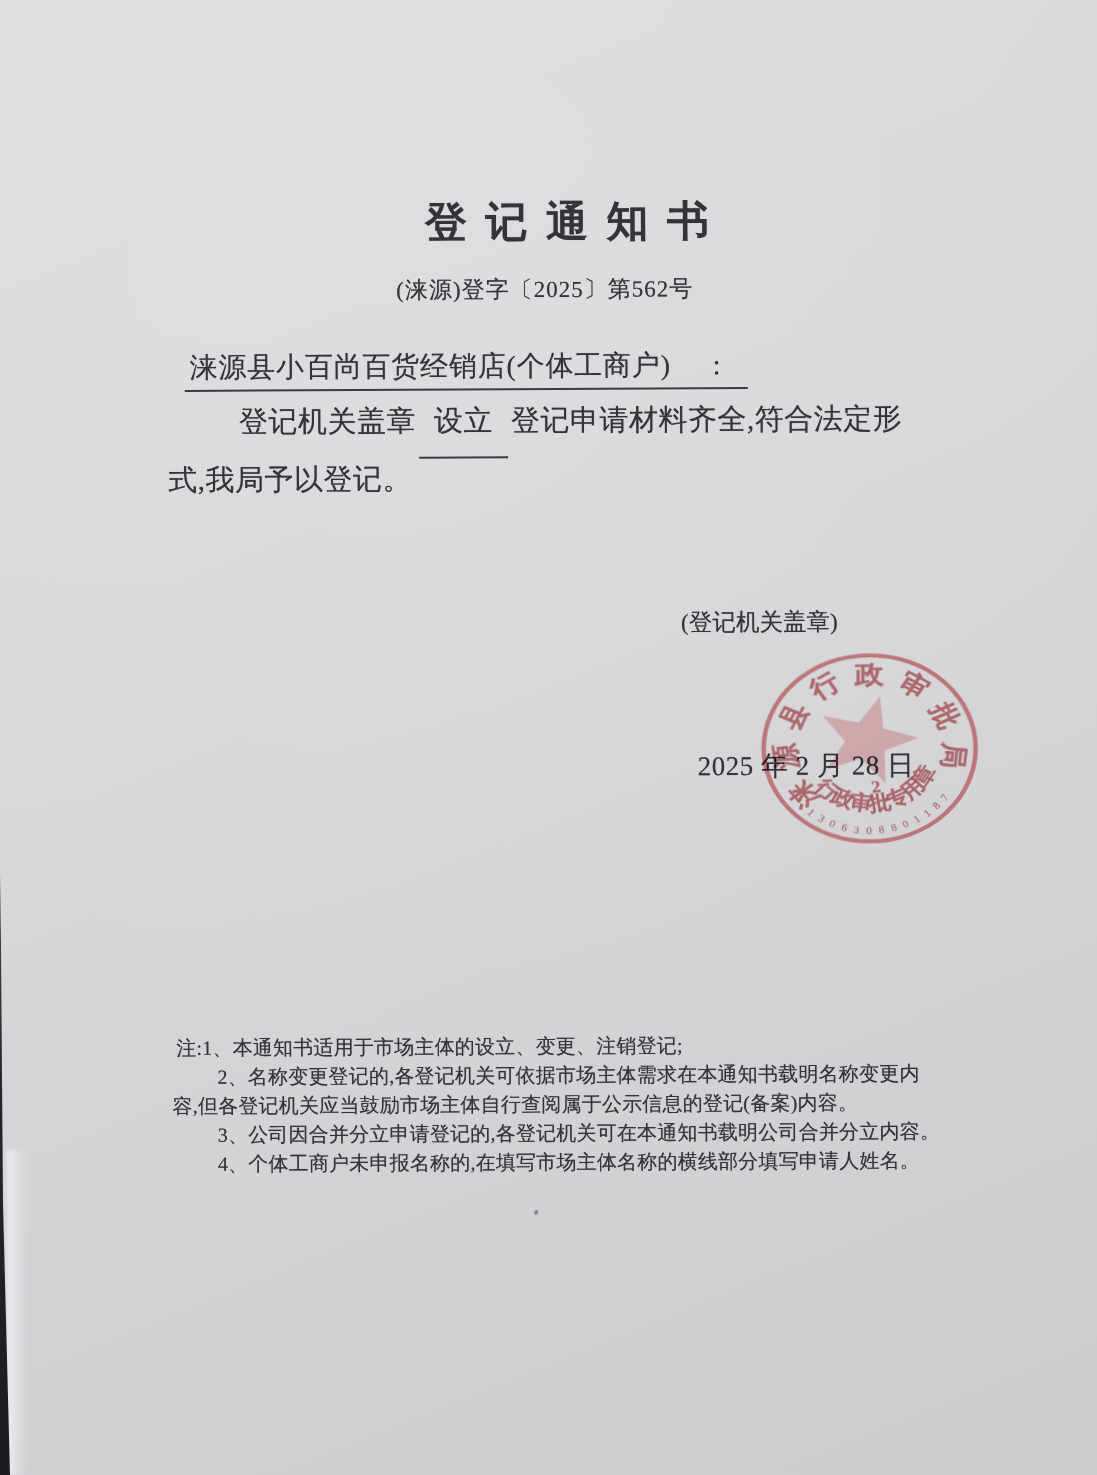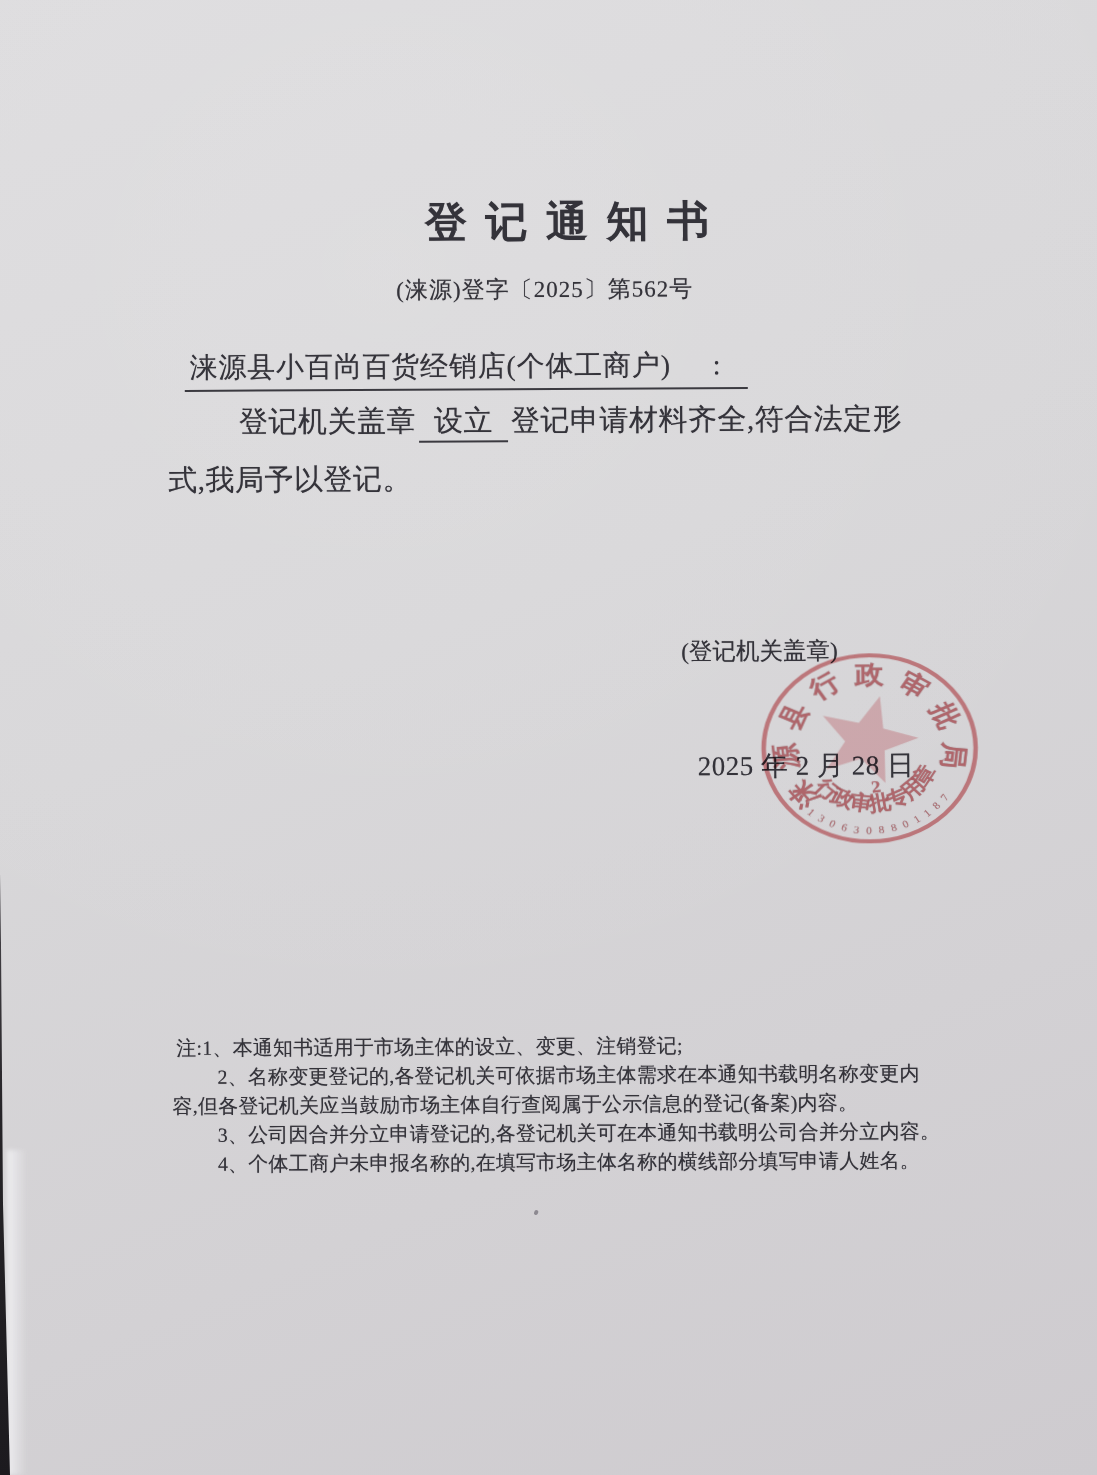--- a/index.html
+++ b/index.html
@@ -34,23 +34,23 @@
     left:186px;top:349px;font-size:28px;letter-spacing:0.8px;line-height:1.2;
     border-bottom:2px solid #3b3a40;
     padding:0 26px 5px 5px;
   }
   .addressee .colon{margin-left:42px;}
   .body-line1{left:240px;top:403px;font-size:29px;letter-spacing:0.5px;line-height:1.2;}
   .body-line2{left:169px;top:461px;font-size:29px;letter-spacing:0.5px;line-height:1.2;}
   .blank-underline{
     display:inline-block;
     border-bottom:2px solid #3b3a40;
-    padding:0 15px 2px 15px;margin:0 3px 0 3px;
+    padding:0 15px 18px 15px;margin:0 3px 0 3px;
   }
-  .seal-caption{left:681px;top:637px;font-size:23.5px;line-height:1.3;}
+  .seal-caption{left:681px;top:608px;font-size:23.5px;line-height:1.3;}
   .doc-date{left:697px;top:749px;font-size:27px;letter-spacing:0.5px;z-index:2;}
   .stamp{
     left:754px;top:649px;width:230px;height:202px;z-index:5;
     mix-blend-mode:multiply;opacity:0.93;filter:blur(0.4px);
   }
   .notes{
     position:absolute;left:170px;top:1032px;width:772px;
     font-size:20px;line-height:29px;letter-spacing:0.2px;
     white-space:normal;
   }

